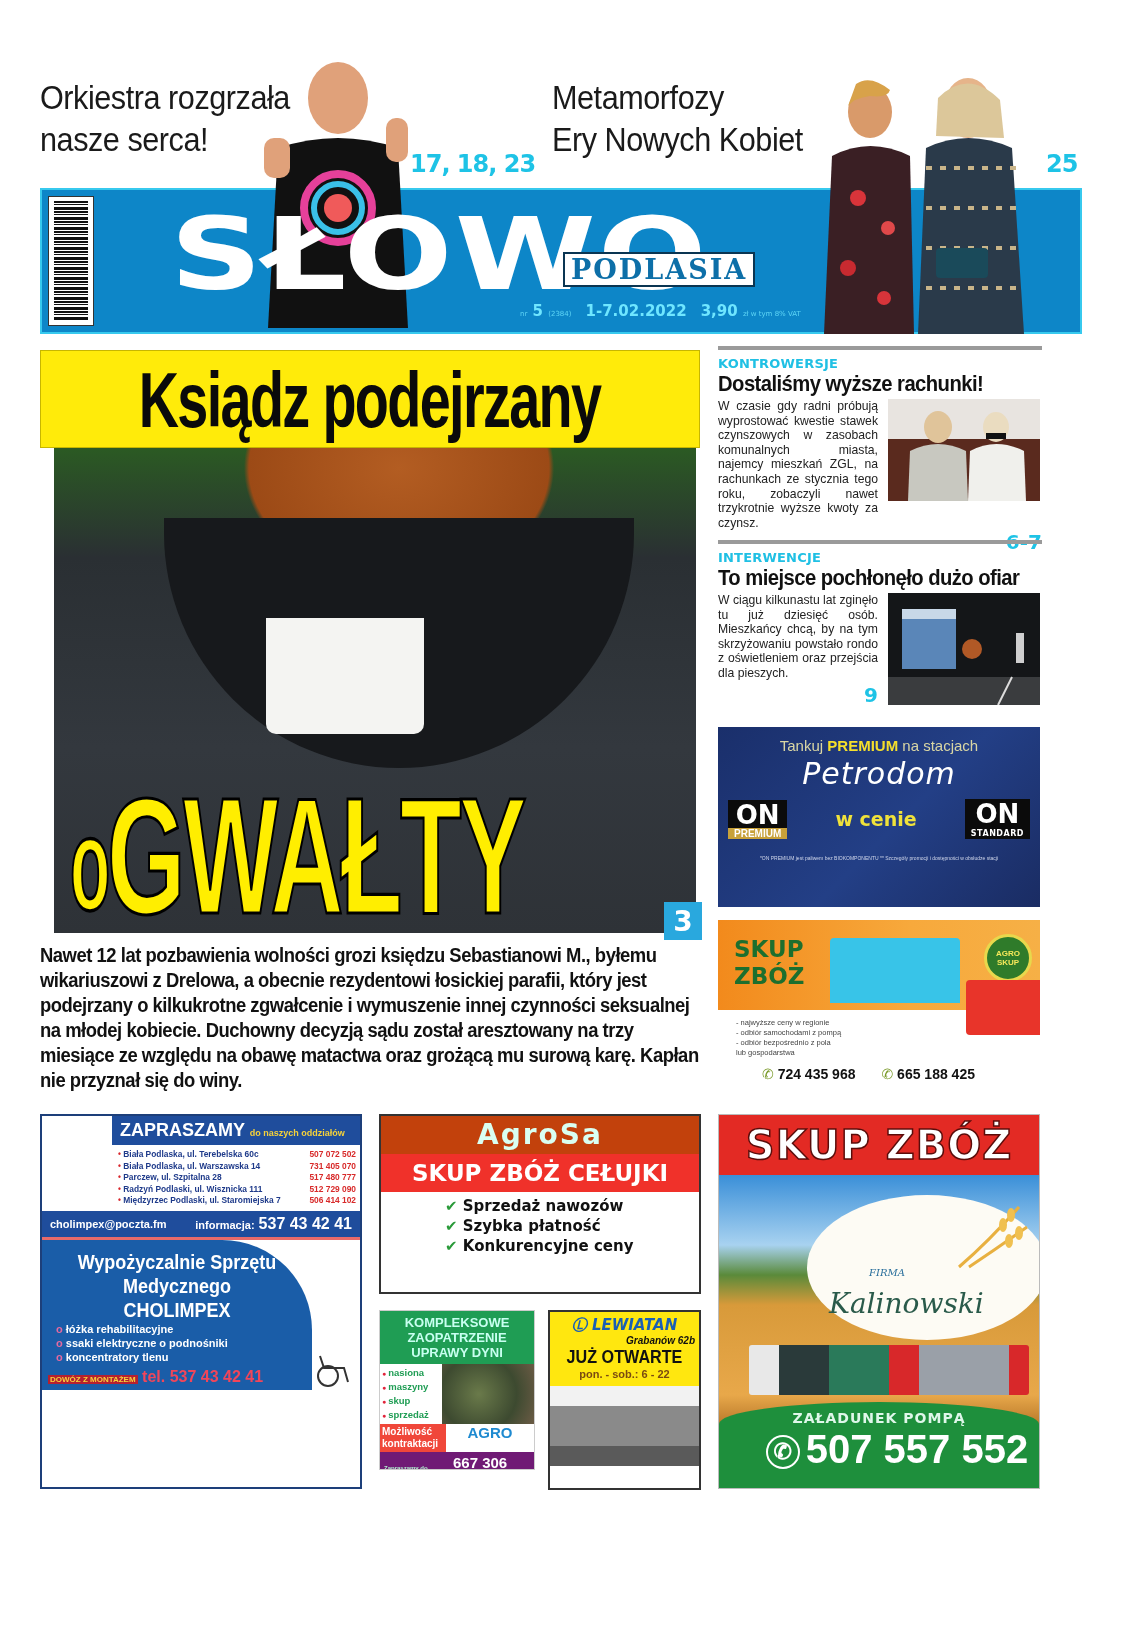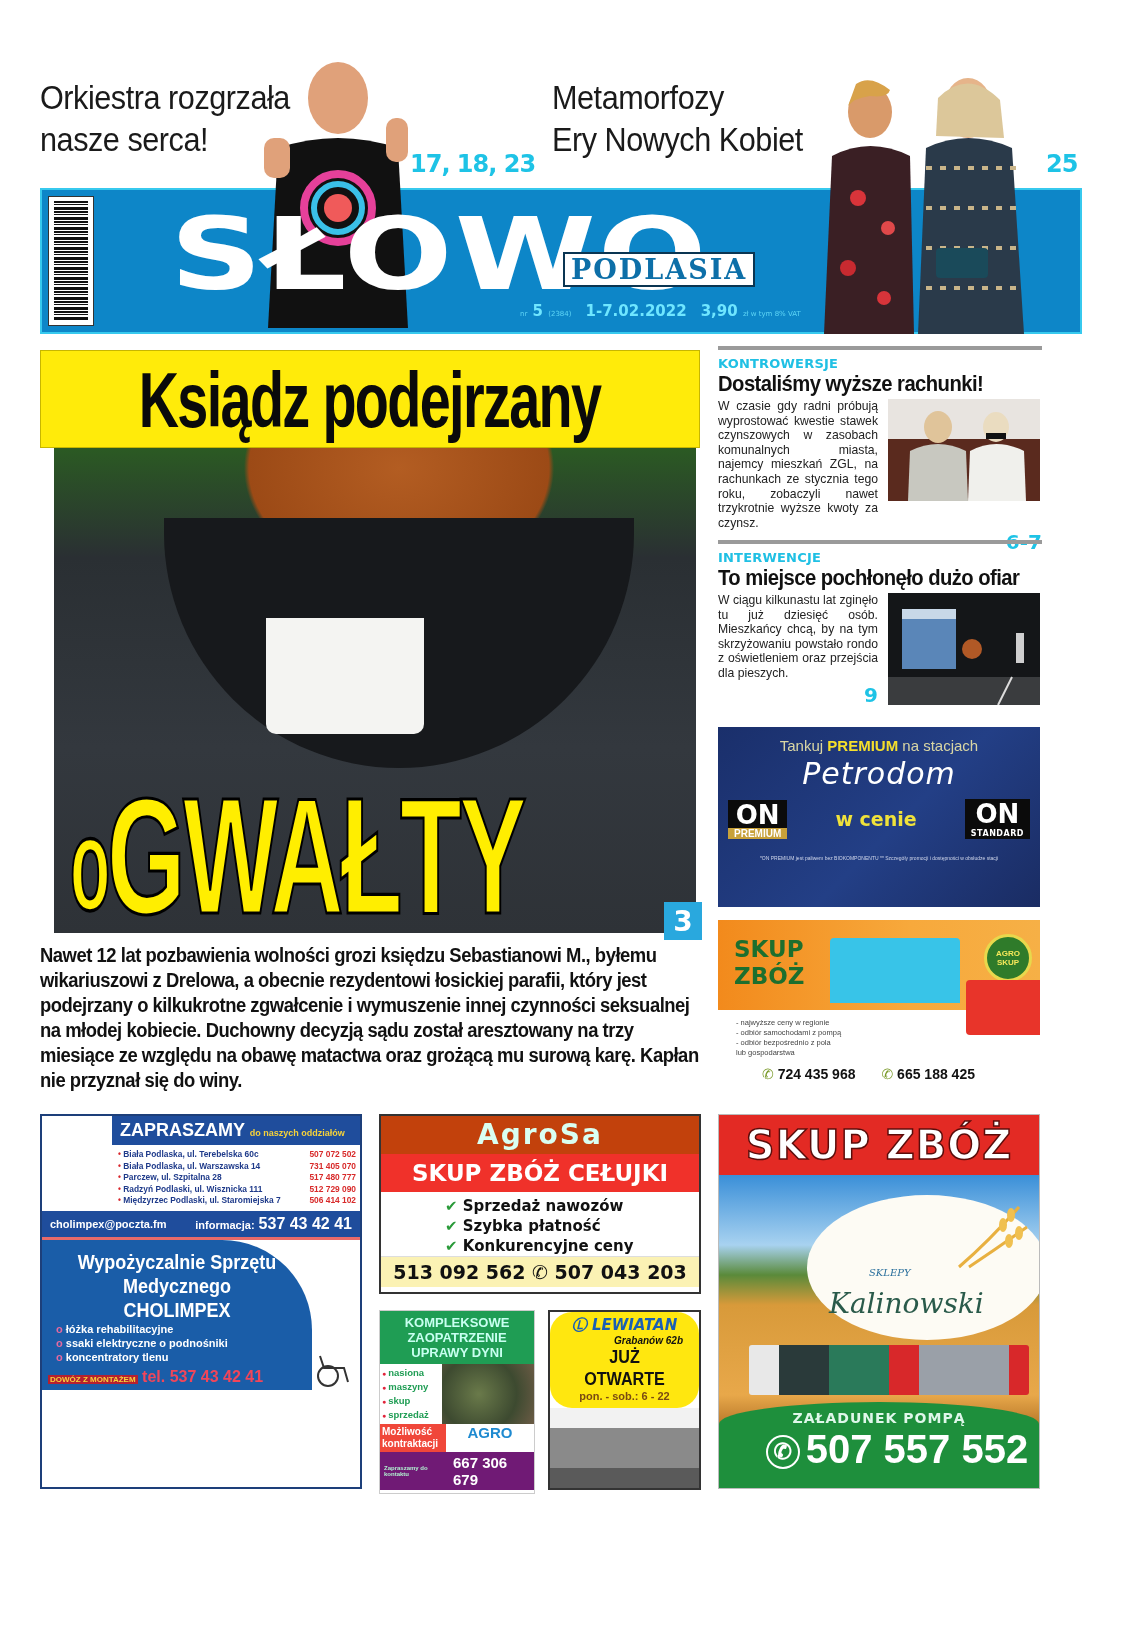--- a/index.html
+++ b/index.html
@@ -91,34 +91,34 @@
   .ch-rent .pl { position:absolute; left: 6px; bottom: 4px; font-size: 16px; font-weight: bold; color: #f0465a; }
   .ch-rent .pl small { font-size: 8px; color: #f5d23a; background:#b52030; padding:0 2px; }
 
   .agrosa { left: 379px; top: 1114px; width: 322px; height: 180px; border: 2px solid #333; }
   .agrosa .g { height: 38px; background: #c2410c; color: #d9fff2; text-align: center; font-family: "DejaVu Sans", sans-serif; font-weight: bold; font-size: 28px; line-height: 38px; letter-spacing: 2px; }
   .agrosa .r { height: 38px; background: #f0312a; color: #fff; text-align: center; font-family: "DejaVu Sans", sans-serif; font-weight: bold; font-size: 23px; line-height: 38px; }
   .agrosa .items { background: #fff; padding: 4px 0 0 64px; font-family: "DejaVu Sans", sans-serif; font-weight: bold; font-size: 15px; line-height: 20px; }
   .agrosa .items div::before { content: "✔ "; color: #2a9a3a; }
   .agrosa .ph { background: #fbf2b4; font-family: "DejaVu Sans", sans-serif; font-weight: bold; font-size: 19px; text-align: center; padding: 4px 0; border-top: 1px solid #ddd; }
 
-  .dyni { left: 379px; top: 1310px; width: 156px; height: 184px; background: #fff; border: 1px solid #ccc; }
+  .dyni { left: 379px; top: 1310px; width: 156px; height: 160px; background: #fff; border: 1px solid #ccc; }
   .dyni .h { background: #1f9d54; color: #c8fff0; text-align: center; font-size: 13px; line-height: 15px; padding: 4px 2px; font-weight: bold; }
   .dyni .mid { display:flex; height: 60px; }
   .dyni .lst { font-size: 9.5px; line-height: 13px; color: #1f9d54; font-weight: bold; padding: 2px; width: 62px; }
   .dyni .lst div::before { content: "● "; color: #e0243a; font-size: 7px; }
   .dyni .img { flex:1; background: radial-gradient(circle at 40% 50%, #6a7a4a, #3d4a30 60%, #6b5b45); }
   .dyni .ct { display:flex; }
   .dyni .ct .red { background: #f0473a; color: #fff; font-size: 10px; width: 66px; padding: 2px; font-weight: bold; line-height: 12px; }
   .dyni .ct .agro { flex:1; color: #1e8ad0; font-weight: bold; font-size: 15px; text-align: center; }
   .dyni .tel { background: #701a75; color: #fff; font-weight: bold; font-size: 15px; padding: 2px 4px; display:flex; align-items:center; gap: 4px; }
   .dyni .tel small { font-size: 6px; color: #b0f0d0; }
 
   .lewiatan { left: 548px; top: 1310px; width: 153px; height: 180px; border: 2px solid #333; background: #fff; }
-  .lewiatan .top { background: #ffe70f; padding: 4px 16px 6px; text-align: center; border-radius: 22px; }
+  .lewiatan .top { background: #ffe70f; padding: 4px 4px 6px; text-align: center; }
   .lewiatan .brand { font-family: "DejaVu Sans", sans-serif; font-style: italic; font-weight: bold; color: #1a5fb4; font-size: 15px; }
   .lewiatan .addr { font-weight: bold; font-size: 10px; text-align: right; font-style: italic; }
   .lewiatan .open { font-family: "Liberation Sans", sans-serif; font-weight: bold; font-size: 19px; transform: scaleX(0.85); }
   .lewiatan .hours { font-size: 11px; color: #7a4a12; font-weight: bold; }
   .lewiatan .bld { height: 80px; background: linear-gradient(180deg,#f2f2f2 0 20px,#8a8a8a 20px 60px,#5a5a5a 60px); }
 
   .kalinowski { left: 718px; top: 1114px; width: 322px; height: 375px; background: #fff; border: 1px solid #bbb; }
   .kal-head { height: 60px; background: #e32a24; color: #fff; text-align: center; font-family: "DejaVu Sans", sans-serif; font-weight: bold; font-size: 40px; line-height: 60px; -webkit-text-stroke: 1.5px #5a0c0a; letter-spacing: 1px; }
   .kal-scene { height: 315px; position: relative; background: linear-gradient(180deg,#3a8fd8 0,#a8d2f0 70px,#5a8a3a 100px,#d89a3a 130px,#e8a84a 220px,#b8782a 250px); overflow:hidden; }
   .kal-oval { position:absolute; left: 88px; top: 20px; width: 240px; height: 145px; border-radius: 50%; background: #fdfbf4; }
@@ -338,25 +338,20 @@
 </div>
 
 <div class="ad agrosa">
   <div class="g">AgroSa</div>
   <div class="r">SKUP ZBÓŻ CEŁUJKI</div>
   <div class="items">
     <div>Sprzedaż nawozów</div>
     <div>Szybka płatność</div>
     <div>Konkurencyjne ceny</div>
   </div>
-  <div class="ph">
-    <span>513 092 562</span>
-    <span>✆</span>
-    <span>507 043 203</span>
-  </div>
 </div>
 
 <div class="ad dyni">
   <div class="h">KOMPLEKSOWE ZAOPATRZENIE UPRAWY DYNI</div>
   <div class="mid">
     <div class="lst">
       <div>nasiona</div>
       <div>maszyny</div>
       <div>skup</div>
       <div>sprzedaż</div>
@@ -392,21 +387,21 @@
           <path d="M10 66 Q40 40 70 6" stroke="#e8b040" stroke-width="3" fill="none"></path>
           <path d="M20 66 Q50 46 78 26" stroke="#e8b040" stroke-width="3" fill="none"></path>
           <g fill="#f0c050">
             <ellipse cx="62" cy="14" rx="4" ry="7"></ellipse>
             <ellipse cx="54" cy="24" rx="4" ry="7"></ellipse>
             <ellipse cx="70" cy="32" rx="4" ry="7"></ellipse>
             <ellipse cx="60" cy="40" rx="4" ry="7"></ellipse>
           </g>
         </svg>
     </div>
-    <div class="kal-firma">SKLEPY</div>
+    <div class="kal-firma">FIRMA</div>
     <div class="kal-name">Kalinowski</div>
     <div class="kal-trucks"></div>
     <div class="kal-green">
       <div class="z">ZAŁADUNEK POMPĄ</div>
       <div class="p"><span class="ico">✆</span><span>507 557 552</span></div>
     </div>
   </div>
 </div>
 
 </body></html>

